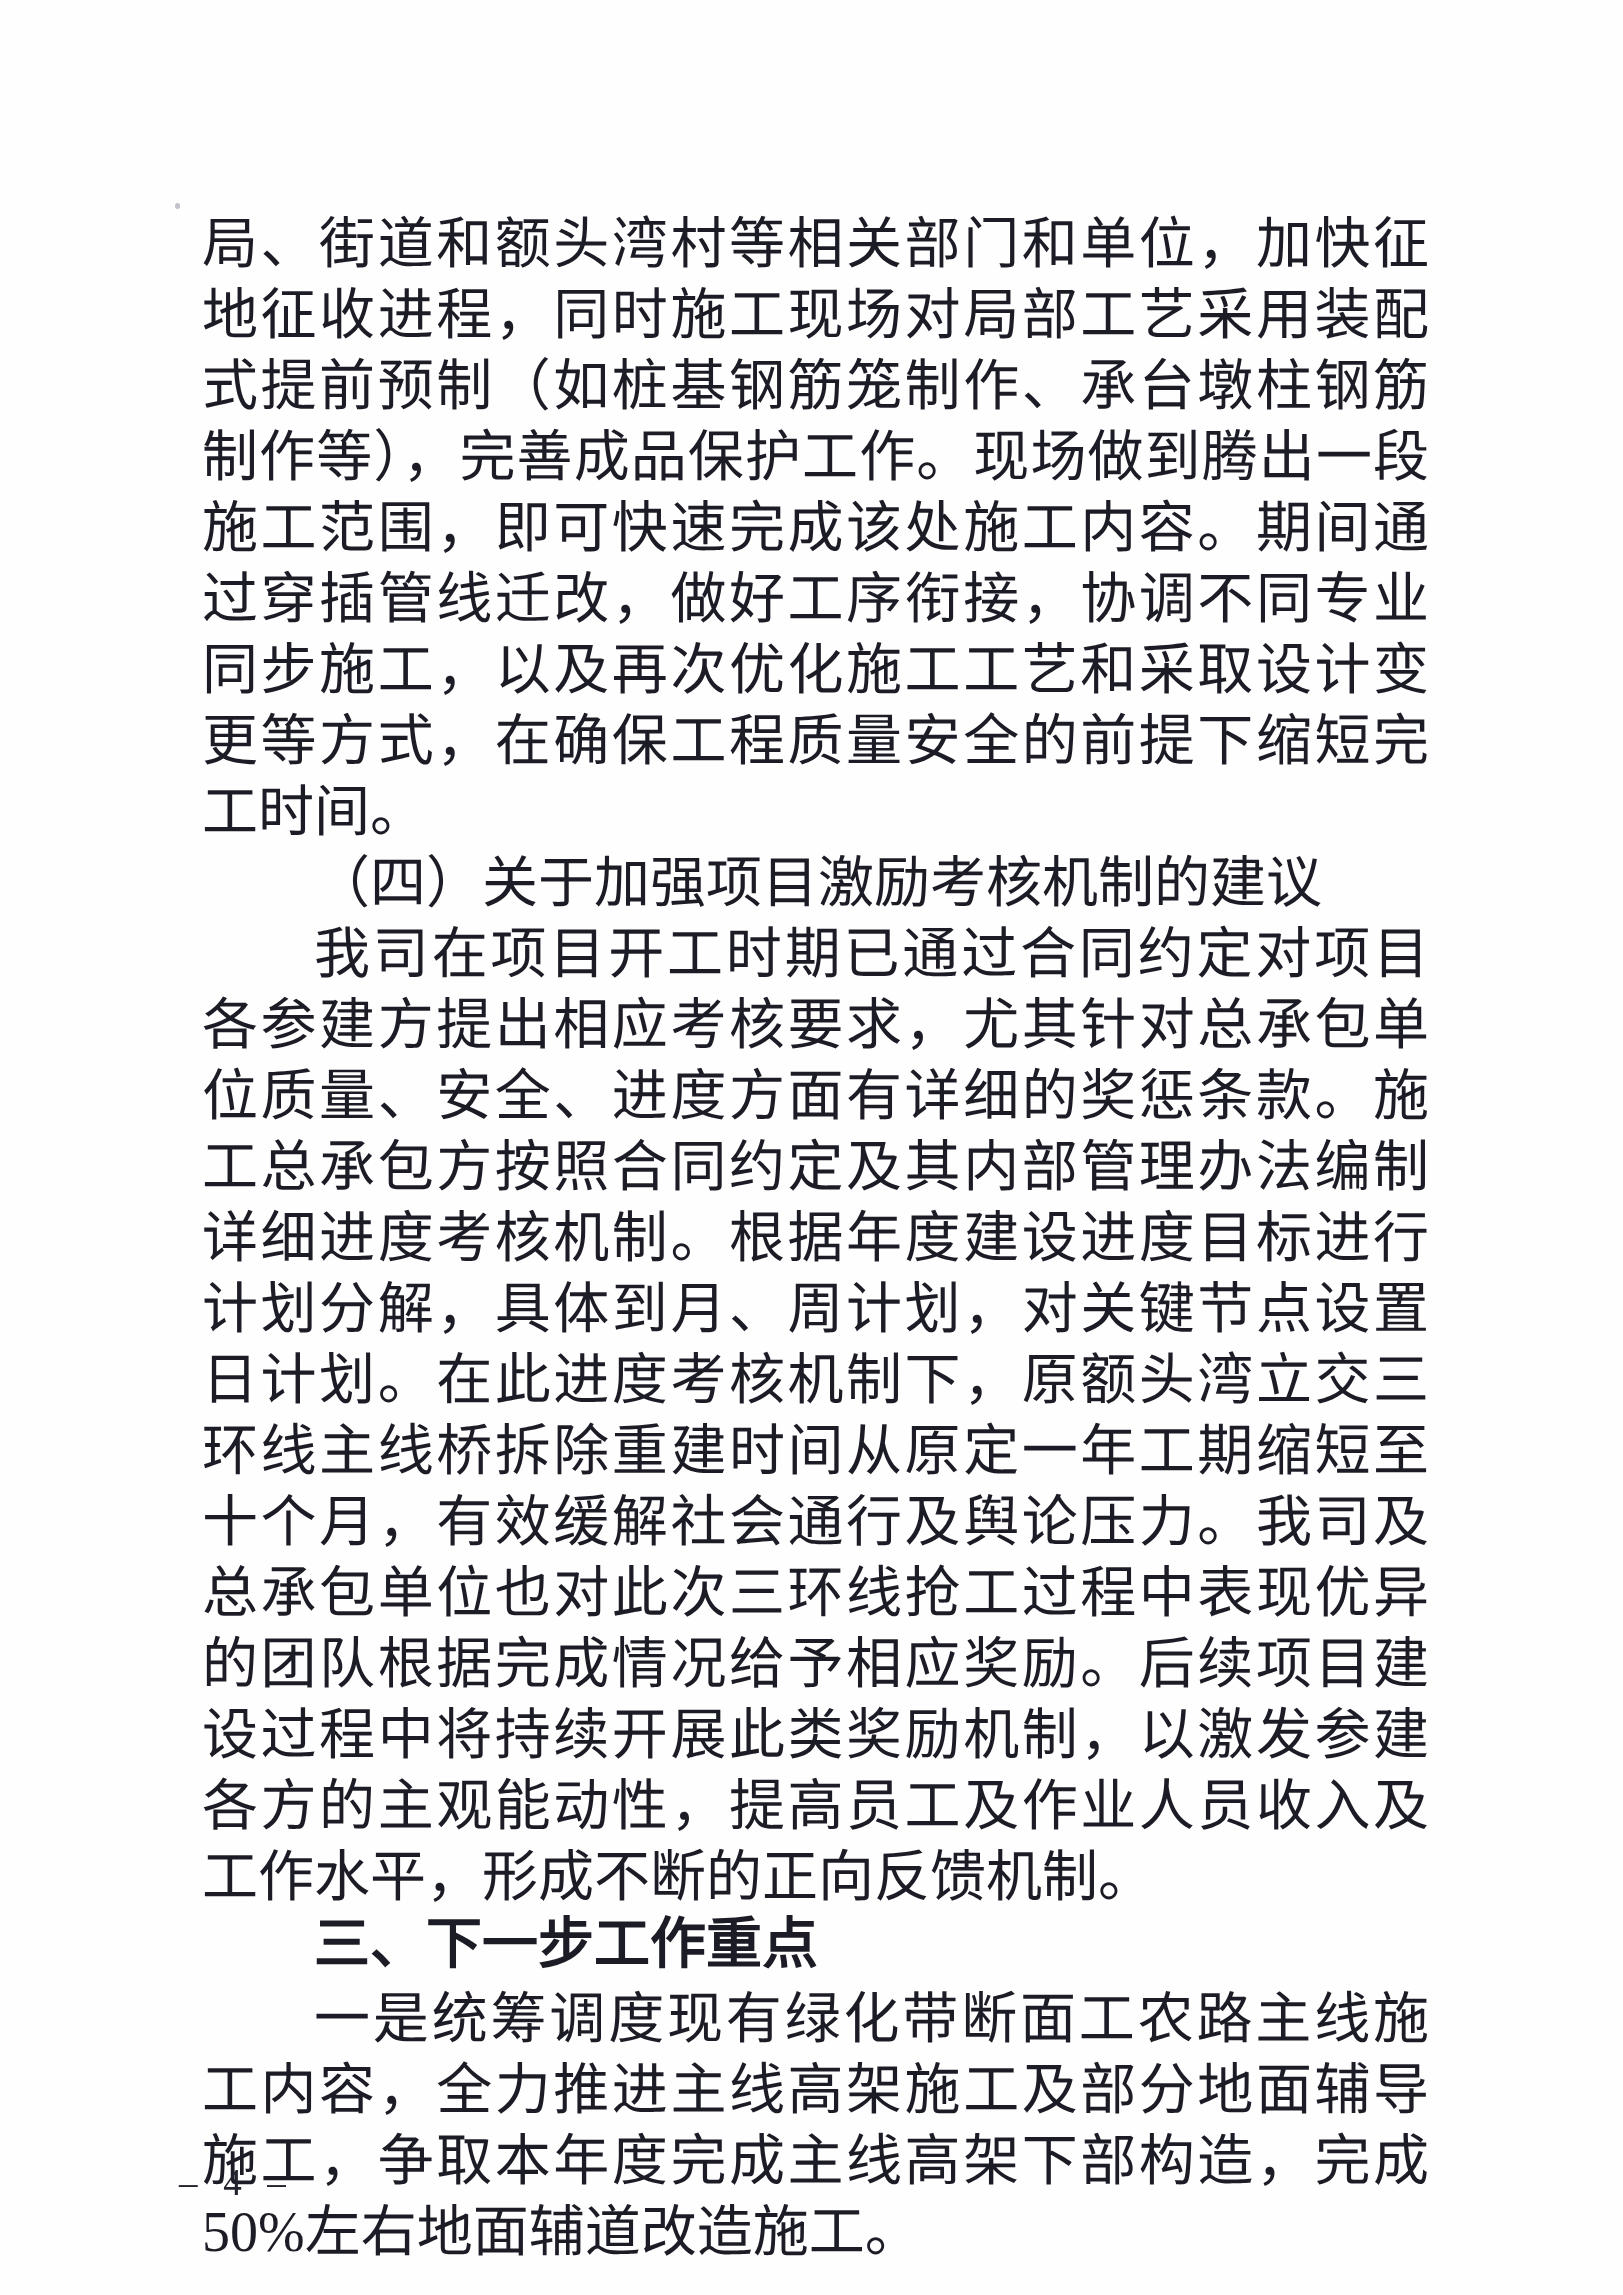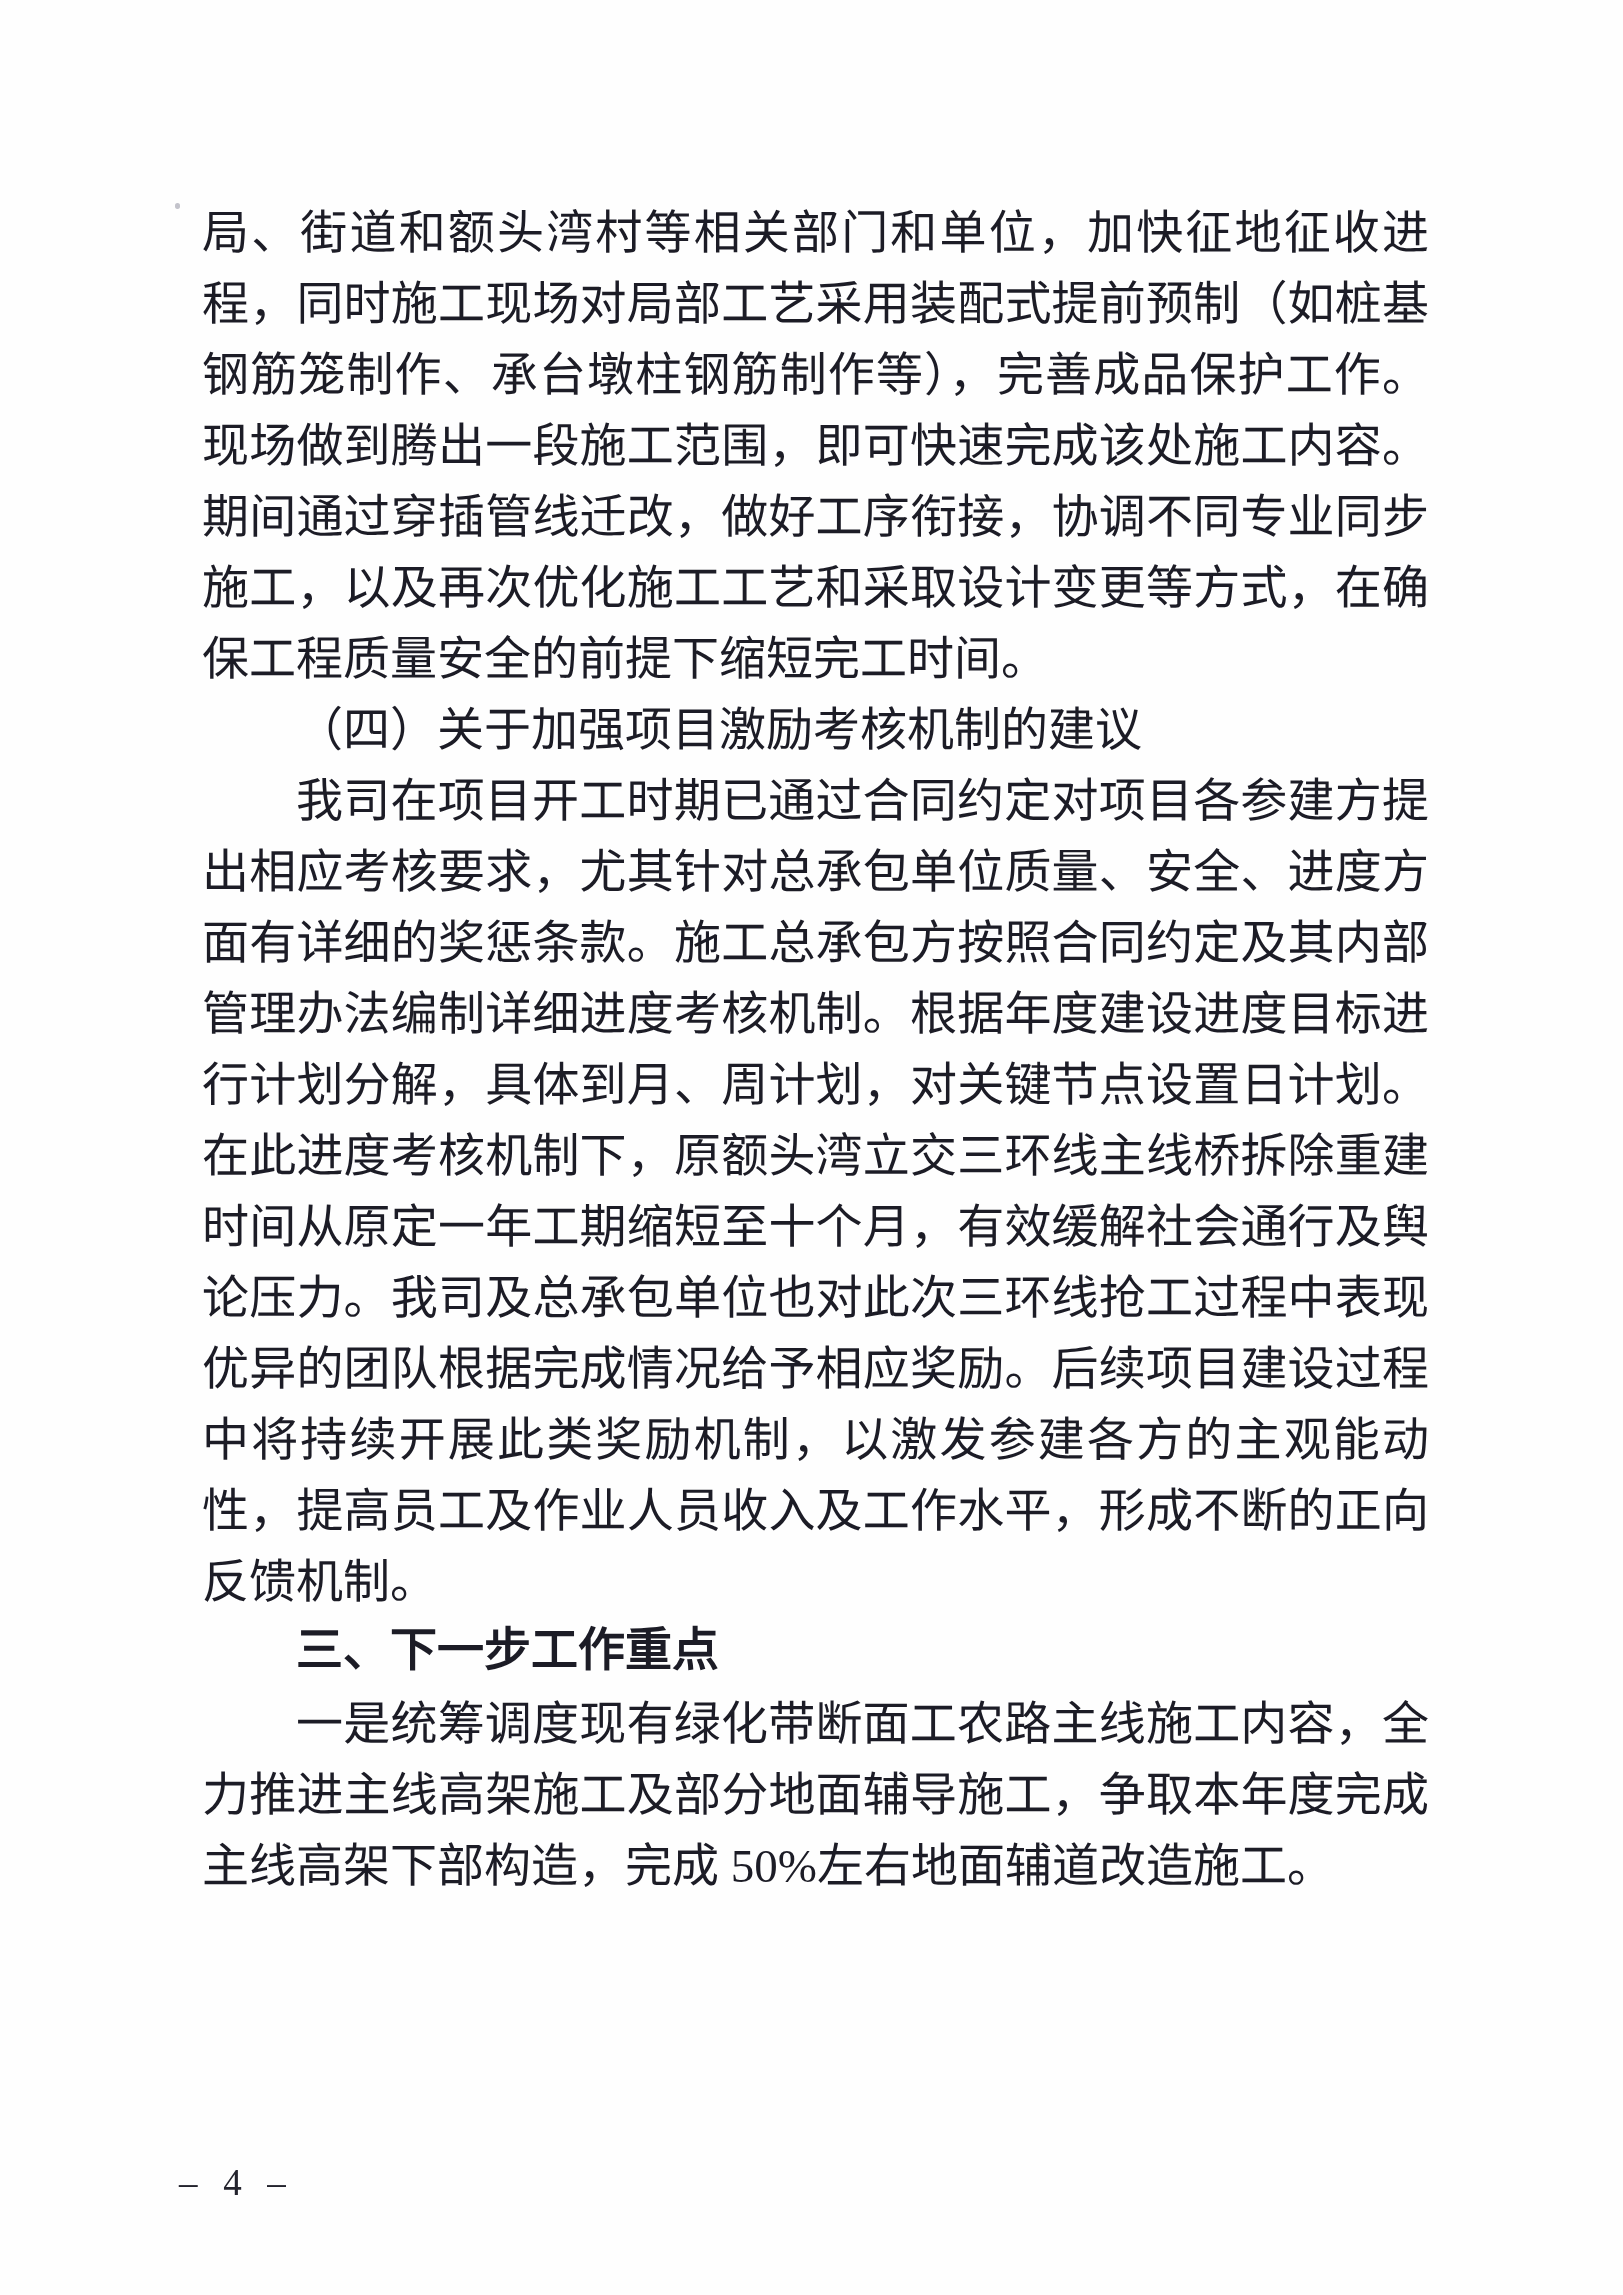--- a/index.html
+++ b/index.html
@@ -13,23 +13,23 @@
     height: 2295px;
     margin: 0 auto;
     background: #fefefe;
     color: #1c1c26;
     font-family: "Liberation Serif", "DejaVu Serif", serif;
     overflow: hidden;
   }
   .content {
     position: absolute;
     left: 202px;
-    top: 198px;
+    top: 209px;
     width: 1227px;
-    font-size: 47px;
+    font-size: 56px;
     line-height: 71px;
     text-align: justify;
     text-justify: inter-ideograph;
     text-align-last: left;
     letter-spacing: 0;
   }
   .content p {
     margin: 0;
     padding: 0;
   }

